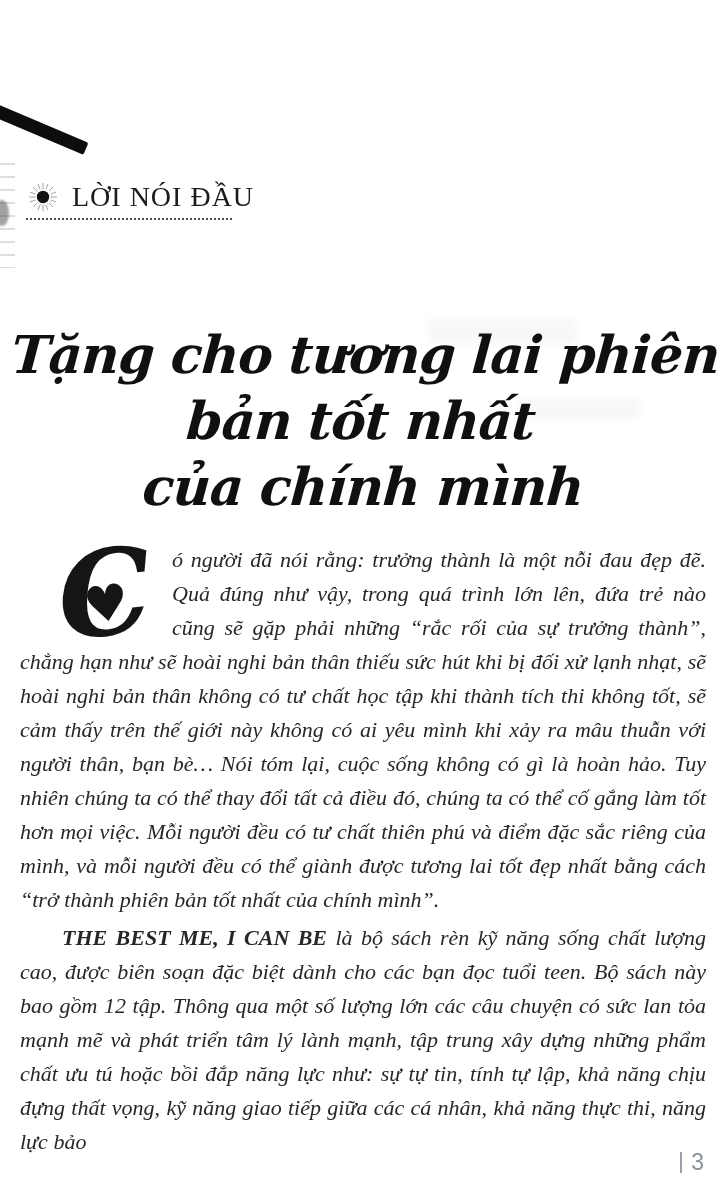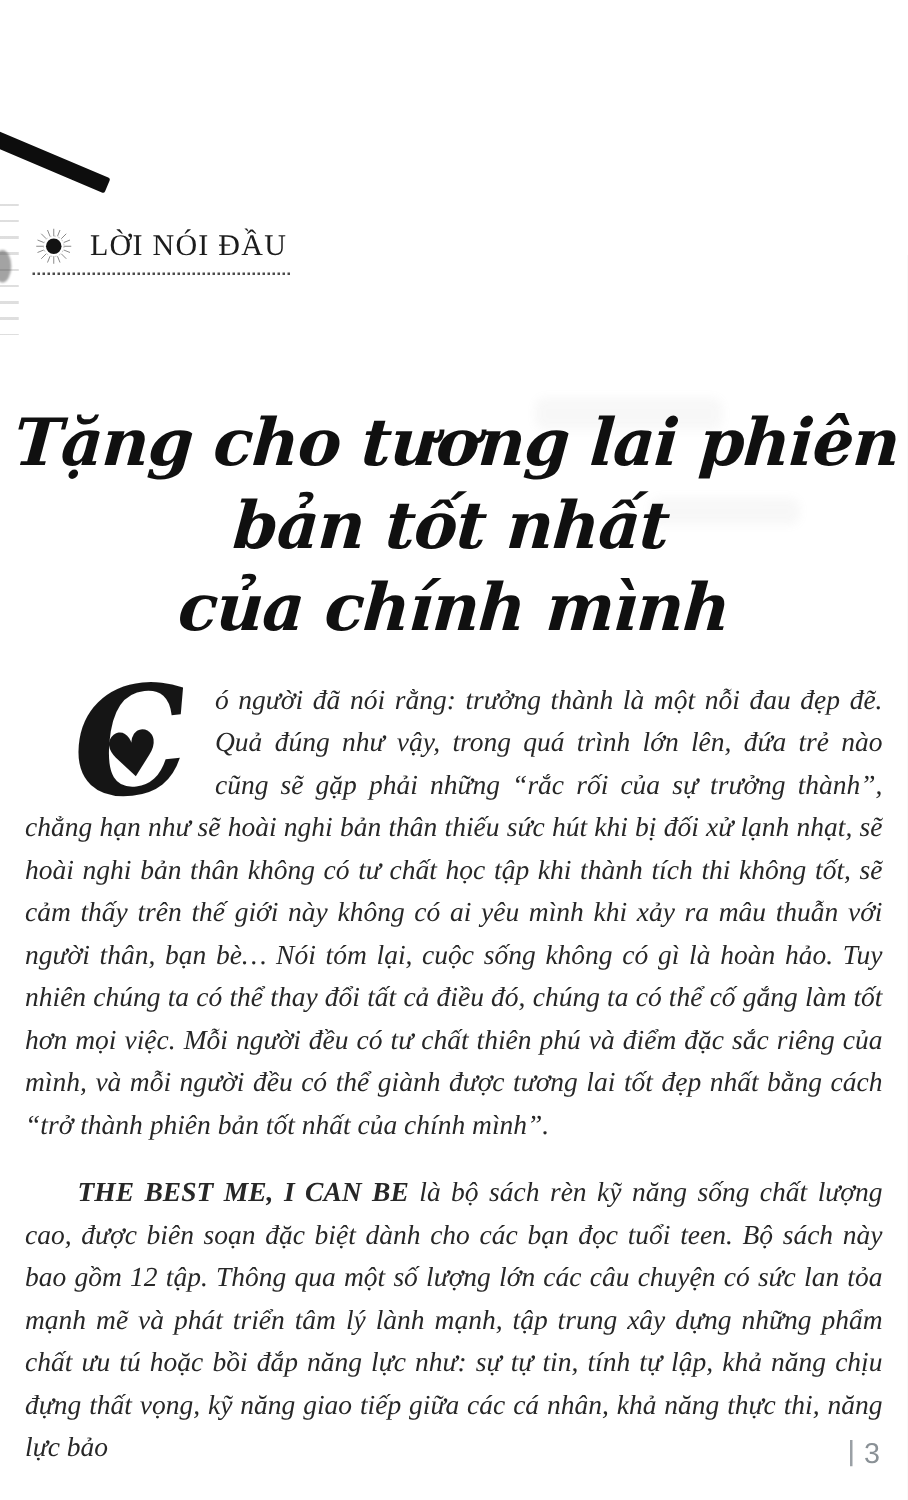--- a/index.html
+++ b/index.html
@@ -27,21 +27,21 @@
   .ghost { position: absolute; background: #9a9a9a; opacity: .07; filter: blur(4px); border-radius: 8px; }
   .ghost.g1 { left: 428px; top: 318px; width: 150px; height: 26px; }
   .ghost.g2 { left: 520px; top: 398px; width: 120px; height: 22px; }
 
   
   .preface-header { position: absolute; left: 26px; top: 180px; }
   .preface-line { display: flex; align-items: center; gap: 12px; }
   .sun-icon { width: 34px; height: 34px; flex: 0 0 auto; }
   .preface-title {
     font-family: "Liberation Serif", serif;
-    font-size: 24px; letter-spacing: 1px; color: #1c1c1c; white-space: nowrap;
+    font-size: 28px; letter-spacing: 1px; color: #1c1c1c; white-space: nowrap;
   }
   .dotted-divider {
     margin-top: 4px; width: 206px; height: 0;
     border-bottom: 2px dotted #4c4c4c;
   }
 
   
   .chapter-title {
     position: absolute; left: 0; top: 322px; width: 100%;
     text-align: center; color: #101010;
@@ -65,21 +65,21 @@
     font-family: "DejaVu Serif", serif; font-style: italic; font-weight: 700;
     font-size: 118px; line-height: 96px; color: #151515;
     display: block; transform: rotate(-6deg);
   }
   .heart-icon {
     position: absolute; left: 26px; top: 34px;
     font-family: "DejaVu Sans", sans-serif; font-style: normal;
     font-size: 50px; line-height: 50px; color: #151515;
     transform: rotate(-8deg);
   }
-  .para2 { margin-top: 20px; text-indent: 42px; }
+  .para2 { margin-top: 4px; text-indent: 42px; }
   .lead-in { font-weight: 700; }
 
   
   .page-number {
     position: absolute; right: 22px; bottom: 24px;
     display: flex; align-items: center; gap: 9px;
     color: #8a9196; font-family: "Liberation Sans", sans-serif;
     font-size: 23px;
   }
   .page-number .bar { width: 2px; height: 21px; background: #9aa0a5; }

